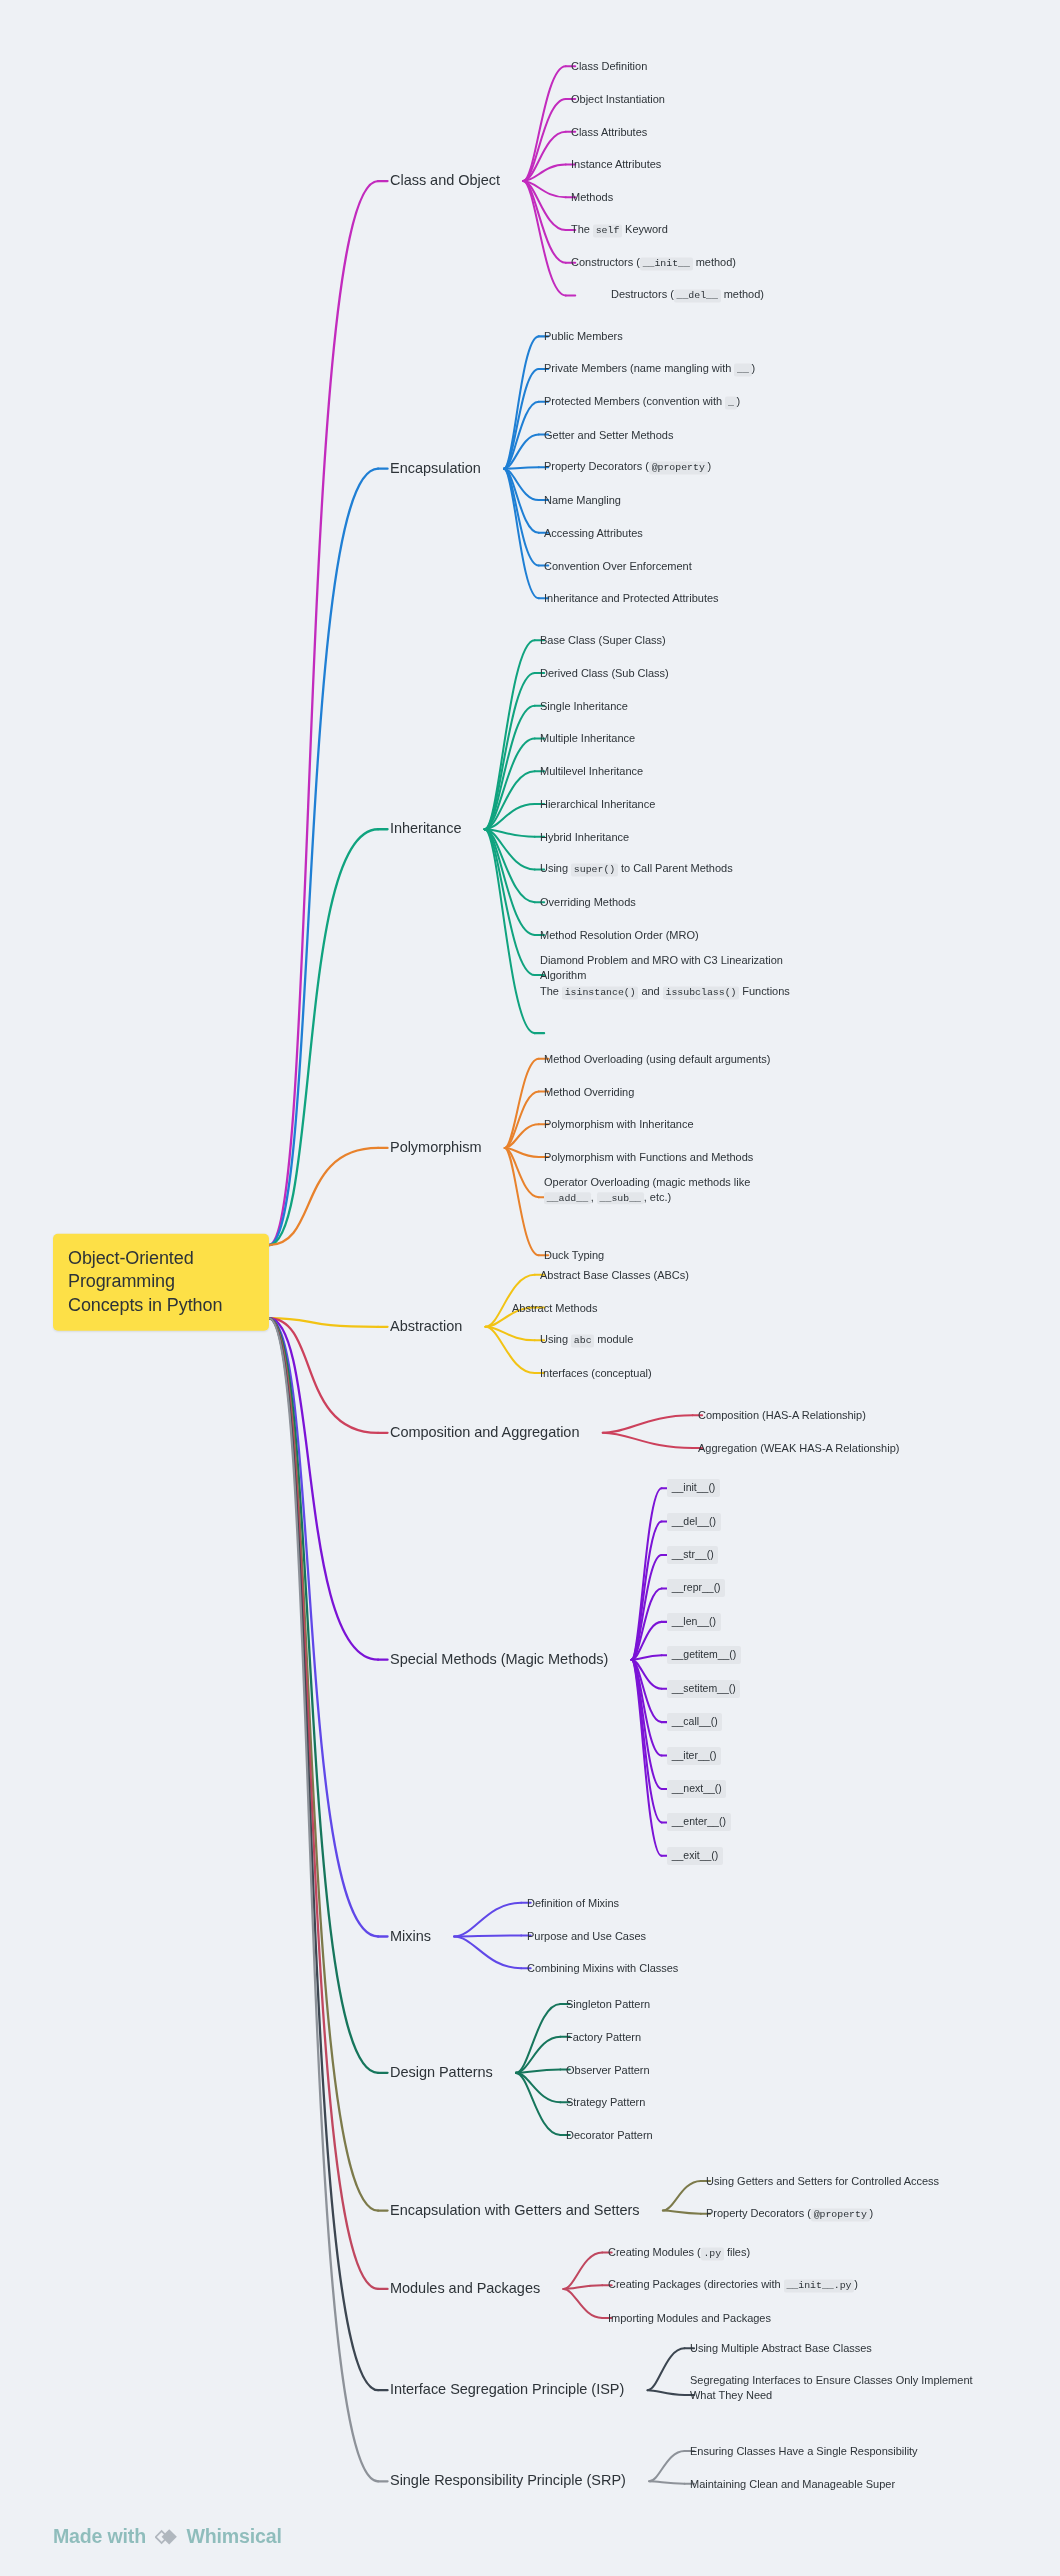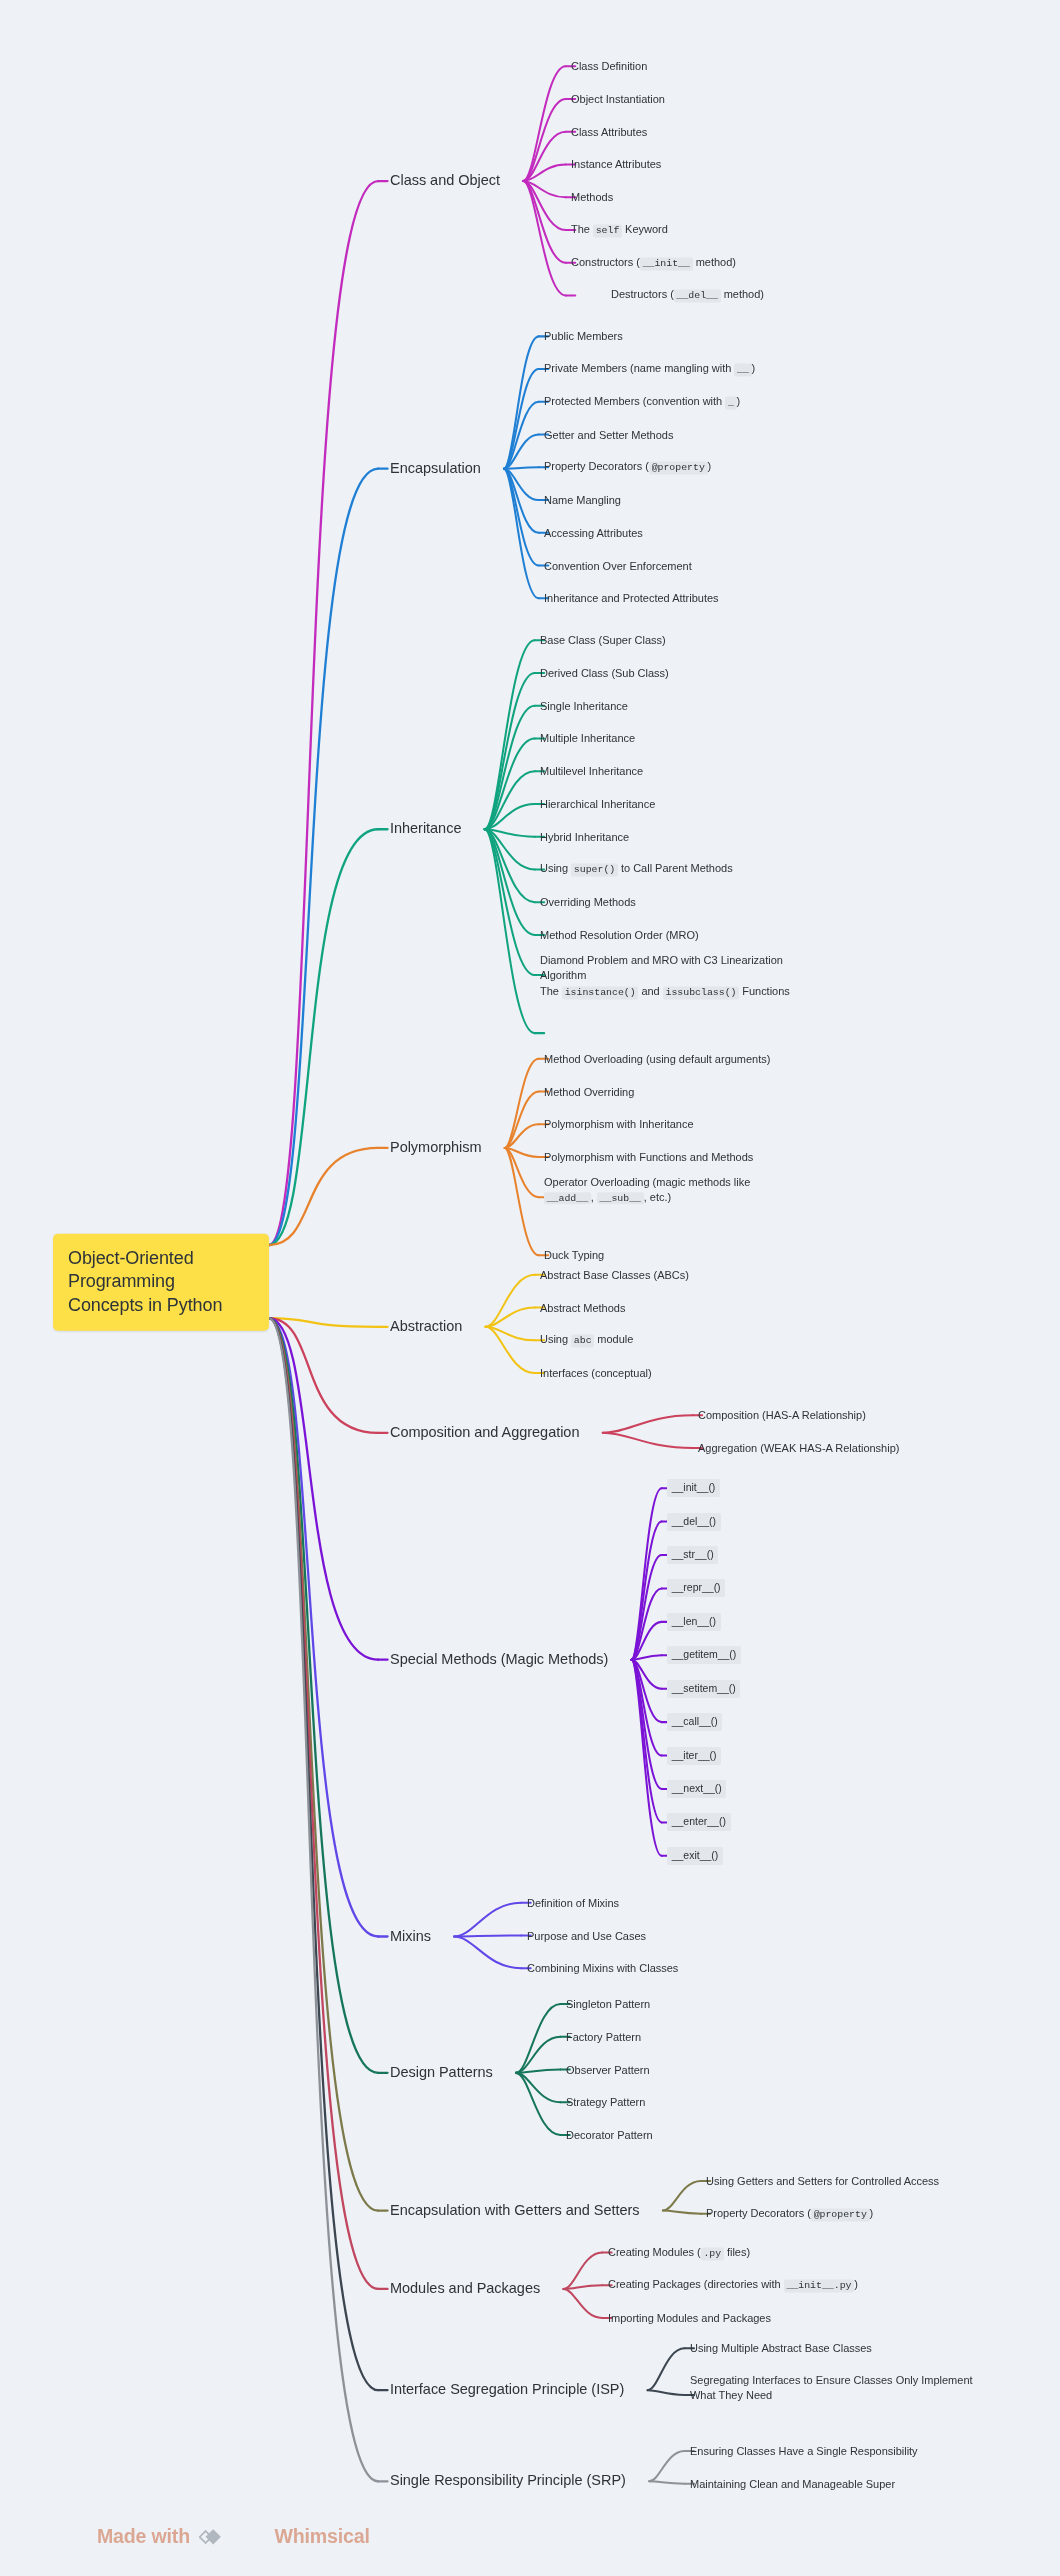--- a/index.html
+++ b/index.html
@@ -80,23 +80,22 @@
     left: 53px;
     bottom: 28px;
     display: flex;
     align-items: center;
     gap: 8.8px;
     opacity: 0.42;
   }
   #footer .fw-text {
     font-size: 19.6px;
     font-weight: bold;
-    color: #c2410c;
+    color: #0f766e;
     letter-spacing: -0.2px;
-    margin-left: 44px;
   }
   #footer .logo {
     display: inline-block;
     width: 23px;
     height: 23px;
     position: relative;
   }
 </style>
 </head>
 <body>
@@ -305,21 +304,21 @@
     <div class="node leaf-node" style="left: 540px; top: 972px; margin-top: 20px;">The <span class="code">isinstance()</span> and <span class="code">issubclass()</span> Functions</div>
     <div class="node branch-node" style="left: 390px; top: 1148px;"><span>Polymorphism</span></div>
     <div class="node leaf-node" style="left: 544px; top: 1059px;">Method Overloading (using default arguments)</div>
     <div class="node leaf-node" style="left: 544px; top: 1092px;">Method Overriding</div>
     <div class="node leaf-node" style="left: 544px; top: 1124px;">Polymorphism with Inheritance</div>
     <div class="node leaf-node" style="left: 544px; top: 1157px;">Polymorphism with Functions and Methods</div>
     <div class="node leaf-node" style="left: 544px; top: 1190px; width: 250px;">Operator Overloading (magic methods like <span class="code">__add__</span>, <span class="code">__sub__</span>, etc.)</div>
     <div class="node leaf-node" style="left: 544px; top: 1255px;">Duck Typing</div>
     <div class="node branch-node" style="left: 390px; top: 1327px;"><span>Abstraction</span></div>
     <div class="node leaf-node" style="left: 540px; top: 1275px;">Abstract Base Classes (ABCs)</div>
-    <div class="node leaf-node" style="left: 540px; top: 1308px;">Abstract Methods</div>
+    <div class="node leaf-node" style="left: 512px; top: 1308px;">Abstract Methods</div>
     <div class="node leaf-node" style="left: 540px; top: 1340px;">Using <span class="code">abc</span> module</div>
     <div class="node leaf-node" style="left: 540px; top: 1373px;">Interfaces (conceptual)</div>
     <div class="node branch-node" style="left: 390px; top: 1433px;"><span>Composition and Aggregation</span></div>
     <div class="node leaf-node" style="left: 698px; top: 1415px; width: 378px;">Composition (HAS-A Relationship)</div>
     <div class="node leaf-node" style="left: 698px; top: 1448px; width: 378px;">Aggregation (WEAK HAS-A Relationship)</div>
     <div class="node branch-node" style="left: 390px; top: 1660px;"><span>Special Methods (Magic Methods)</span></div>
     <div class="node leaf-node" style="left: 667px; top: 1488px;"><span class="code-only">__init__()</span></div>
     <div class="node leaf-node" style="left: 667px; top: 1522px;"><span class="code-only">__del__()</span></div>
     <div class="node leaf-node" style="left: 667px; top: 1555px;"><span class="code-only">__str__()</span></div>
     <div class="node leaf-node" style="left: 667px; top: 1588px;"><span class="code-only">__repr__()</span></div>

